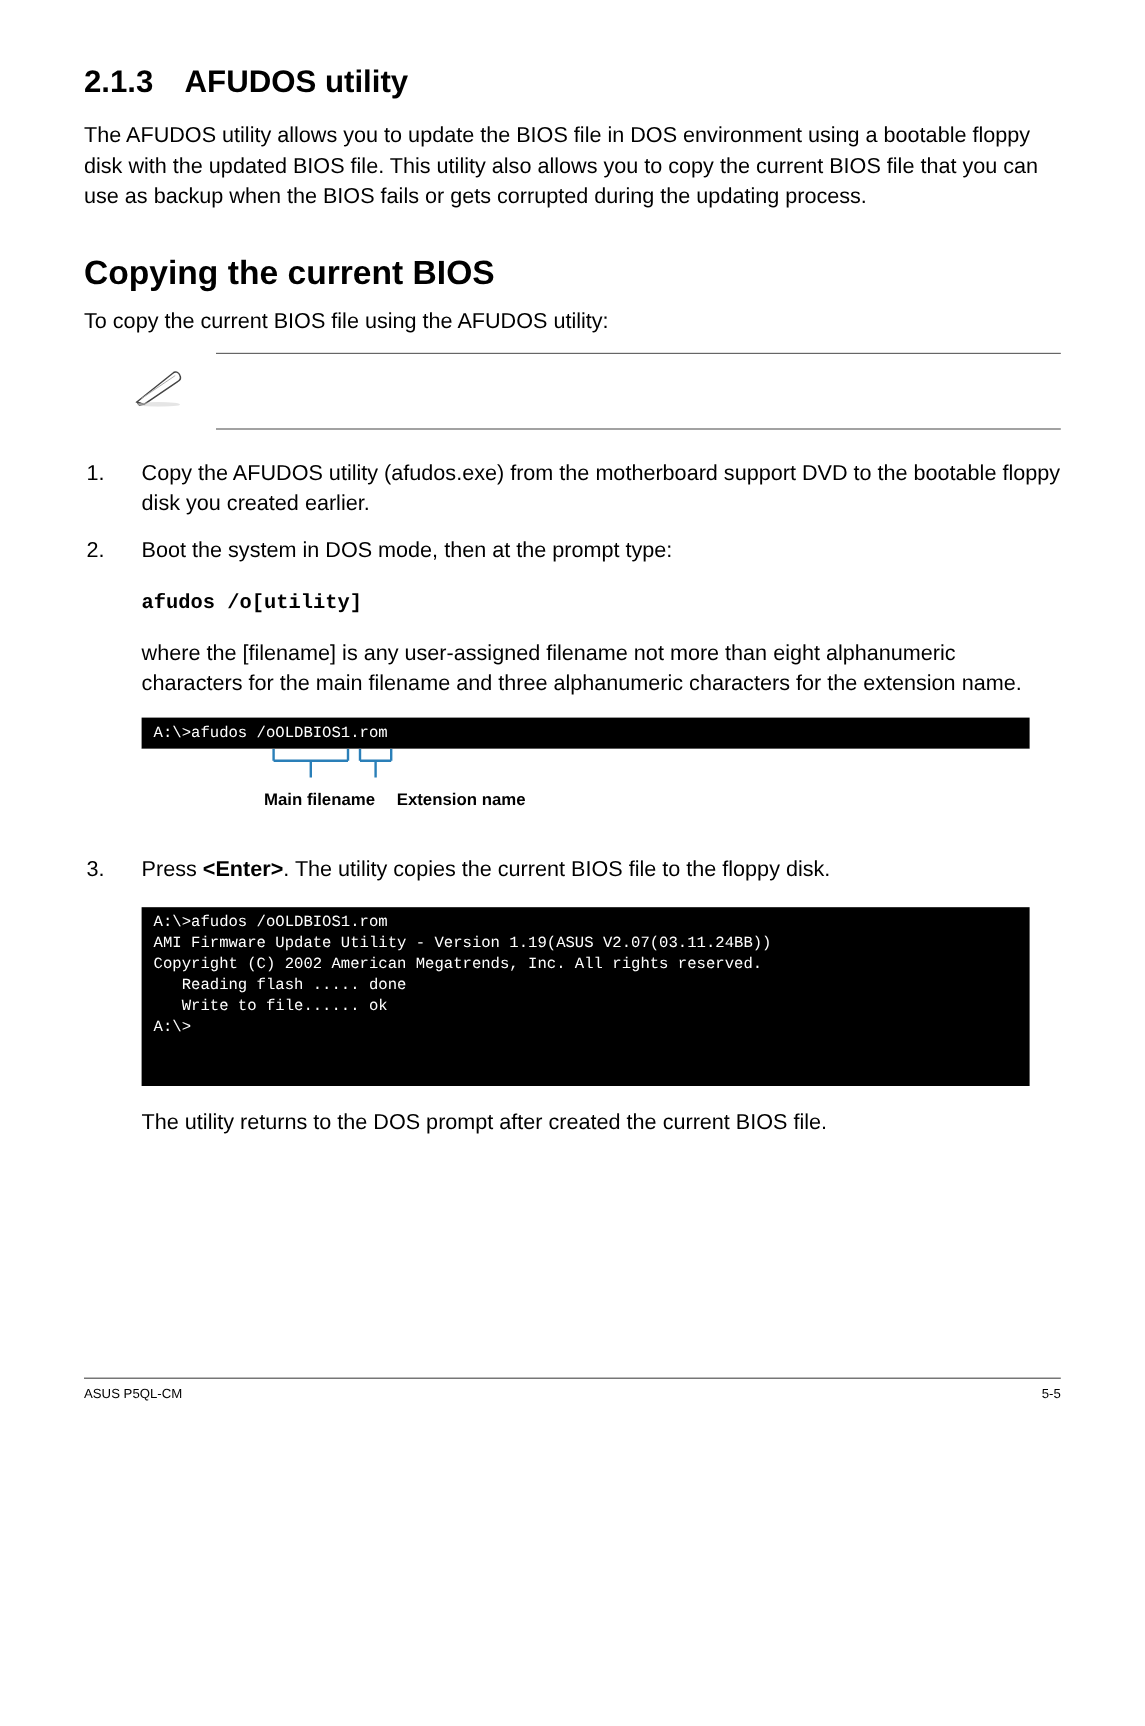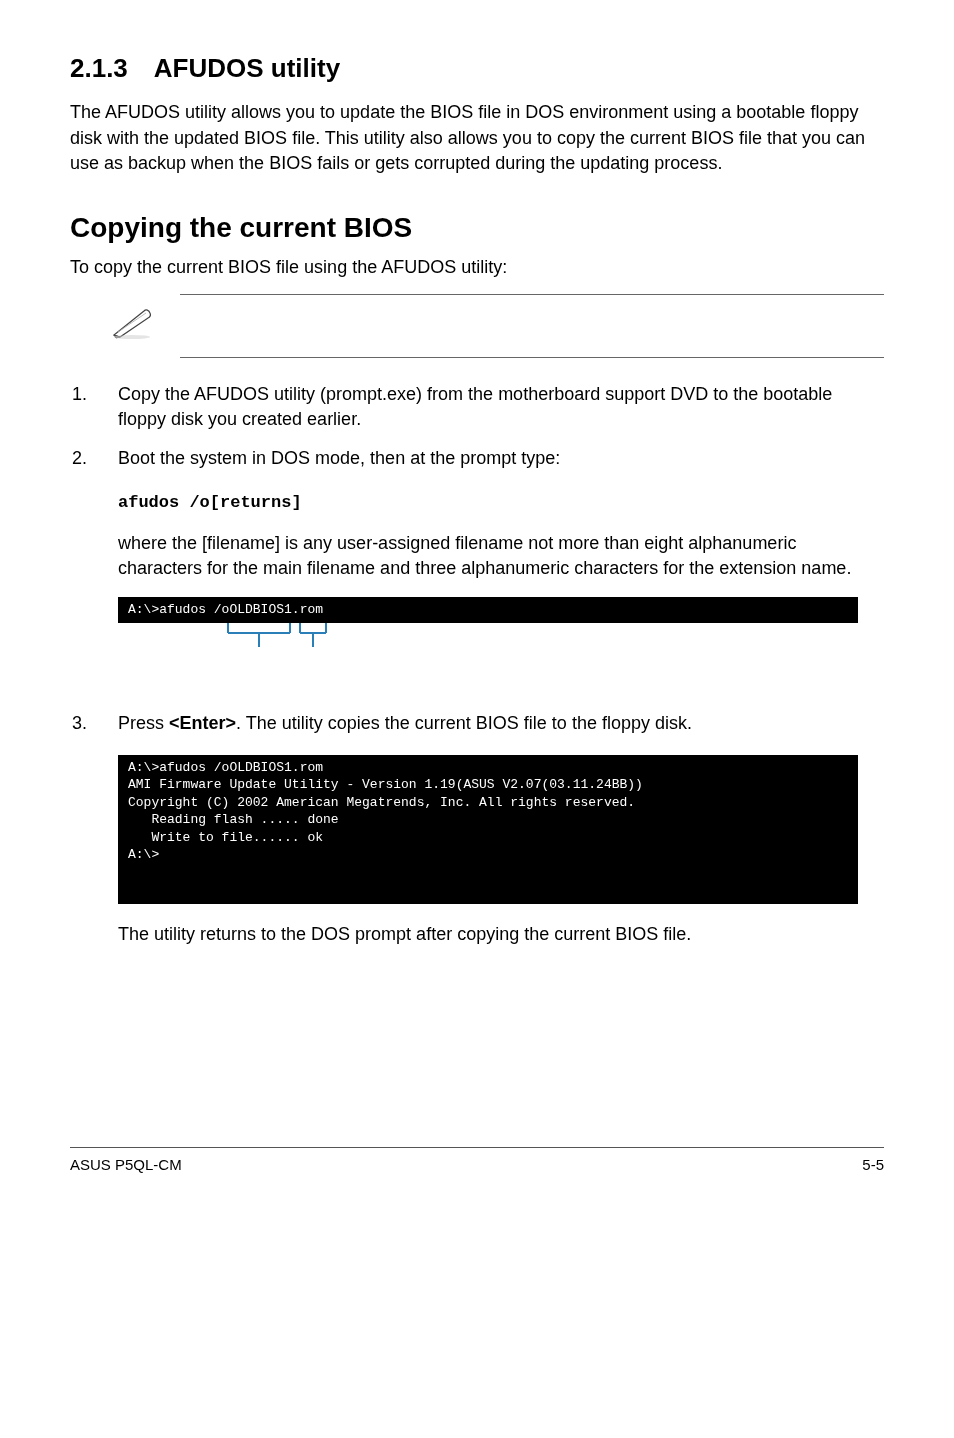--- a/index.html
+++ b/index.html
@@ -134,21 +134,21 @@
     display: flex;
   }
   .fname-label-main { margin-left: 102px; }
   .fname-label-ext { margin-left: 18px; }
   .footer {
     display: flex;
     justify-content: space-between;
     border-top: 1px solid #555;
     padding-top: 6px;
     margin-top: 200px;
-    font-size: 15px;
+    font-size: 11px;
   }
 </style>
 </head>
 <body>
 
 <h2>2.1.3 AFUDOS utility</h2>
 
 <p class="intro">The AFUDOS utility allows you to update the BIOS file in DOS environment using a bootable floppy disk with the updated BIOS file. This utility also allows you to copy the current BIOS file that you can use as backup when the BIOS fails or gets corrupted during the updating process.</p>
 
 <h3>Copying the current BIOS</h3>
@@ -164,59 +164,63 @@
         <path d="M4 30 L10 32 L6 33 Z" fill="#888" stroke="#444" stroke-width="0.8"></path>
         <line x1="8" y1="27" x2="36" y2="8" stroke="#aaa" stroke-width="0.8"></line>
         <ellipse cx="22" cy="32" rx="18" ry="2" fill="#ccc" opacity="0.5"></ellipse>
       </svg>
     </div>
   </div>
   <hr class="note-hr">
 </div>
 
 <ol class="steps">
-  <li>Copy the AFUDOS utility (prompt.exe) from the motherboard support DVD to the bootable floppy disk you created earlier.</li>
+  <li>Copy the AFUDOS utility (afudos.exe) from the motherboard support DVD to the bootable floppy disk you created earlier.</li>
   <li>Boot the system in DOS mode, then at the prompt type:</li>
 </ol>
 
 <div class="indent-block">
-  <span class="mono">afudos /o[returns]</span>
+  <span class="mono">afudos /o[utility]</span>
 </div>
 
 <p class="indent-block">where the [filename] is any user-assigned filename not more than eight alphanumeric characters for the main filename and three alphanumeric characters for the extension name.</p>
 
 <div class="filename-diagram">
   <div class="fname-bar">A:\&gt;afudos /oOLDBIOS1.rom</div>
   <div class="fname-svg-wrap">
     <svg width="300" height="36" style="position:absolute;left:0;top:0;">
 
       <line x1="110" y1="0" x2="110" y2="10" stroke="#2a7fb8" stroke-width="2"></line>
       <line x1="172" y1="0" x2="172" y2="10" stroke="#2a7fb8" stroke-width="2"></line>
       <line x1="110" y1="10" x2="172" y2="10" stroke="#2a7fb8" stroke-width="2"></line>
       <line x1="141" y1="10" x2="141" y2="24" stroke="#2a7fb8" stroke-width="2"></line>
 
       <line x1="182" y1="0" x2="182" y2="10" stroke="#2a7fb8" stroke-width="2"></line>
       <line x1="208" y1="0" x2="208" y2="10" stroke="#2a7fb8" stroke-width="2"></line>
       <line x1="182" y1="10" x2="208" y2="10" stroke="#2a7fb8" stroke-width="2"></line>
       <line x1="195" y1="10" x2="195" y2="24" stroke="#2a7fb8" stroke-width="2"></line>
     </svg>
+    <div class="fname-labels">
+      <span class="fname-label-main">Main filename</span>
+      <span class="fname-label-ext">Extension name</span>
+    </div>
   </div>
 </div>
 
 <ol class="steps" start="3" style="counter-reset: step 2;">
   <li>
     <span>Press </span><b>&lt;Enter&gt;</b><span>. The utility copies the current BIOS file to the floppy disk.</span>
   </li>
 </ol>
 
 <div class="terminal tall">A:\&gt;afudos /oOLDBIOS1.rom
 AMI Firmware Update Utility - Version 1.19(ASUS V2.07(03.11.24BB))
 Copyright (C) 2002 American Megatrends, Inc. All rights reserved.
    Reading flash ..... done
    Write to file...... ok
 A:\&gt;</div>
 
-<p class="indent-block" style="margin-top:18px;">The utility returns to the DOS prompt after copying the current BIOS file.</p>
+<p class="indent-block" style="margin-top:18px;">The utility returns to the DOS prompt after created the current BIOS file.</p>
 
 <div class="footer">
   <span>ASUS P5QL-CM</span>
   <span>5-5</span>
 </div>
 
 </body></html>

